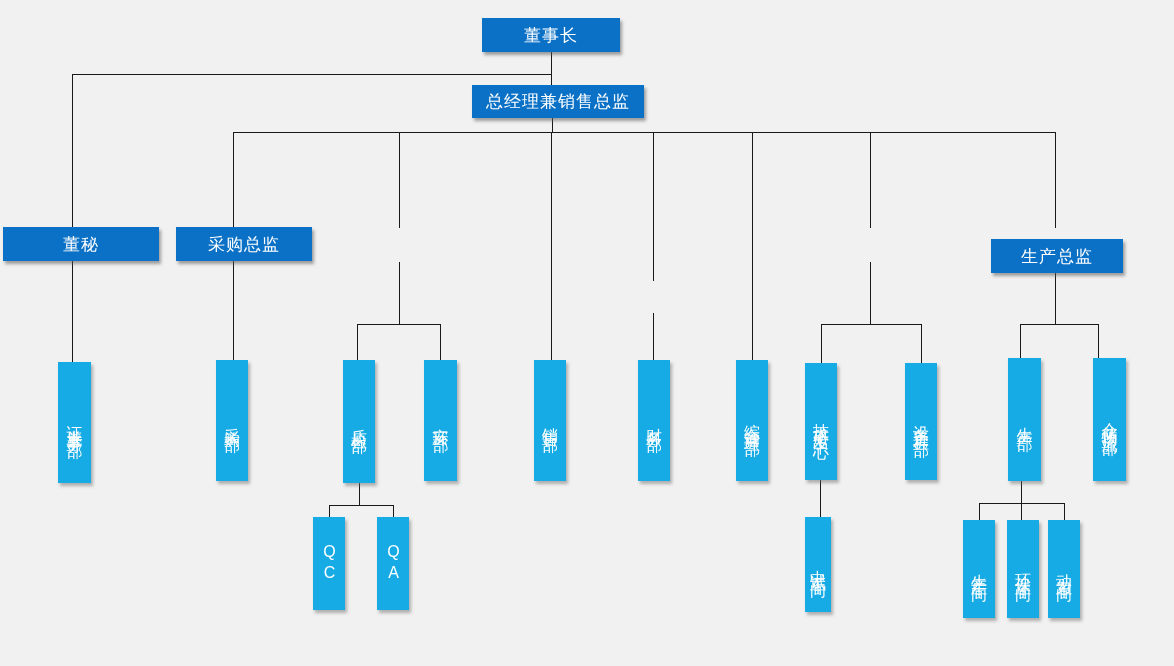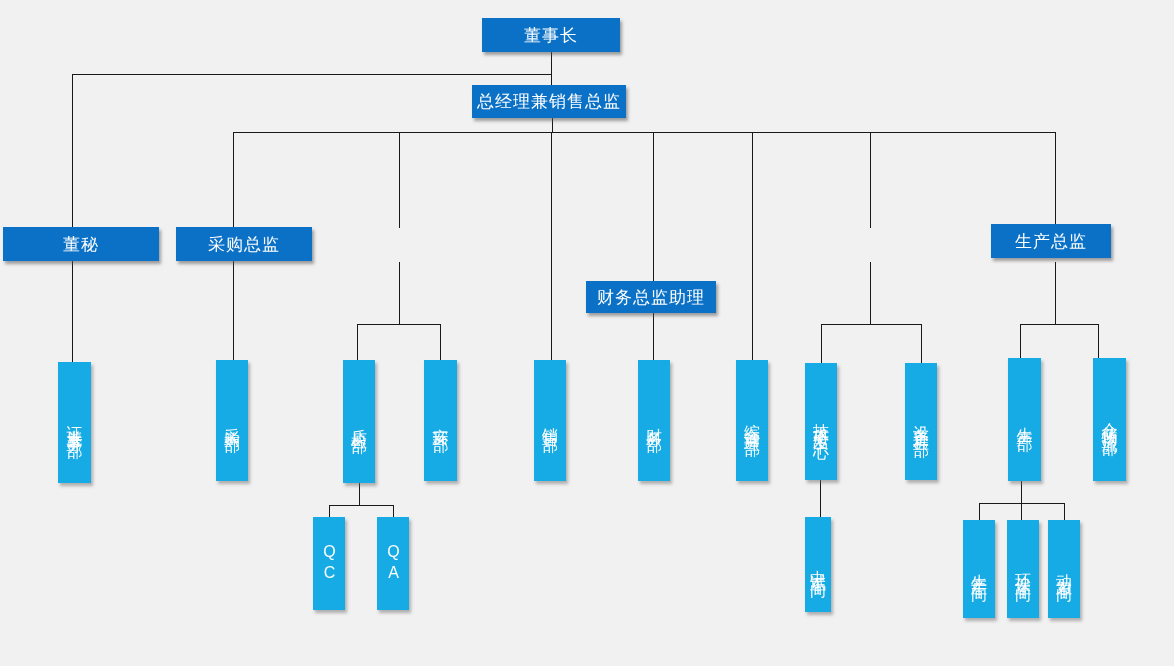--- a/index.html
+++ b/index.html
@@ -19,27 +19,27 @@
     background:#16abe5;font-size:16px;letter-spacing:4px;
     writing-mode:vertical-rl;text-orientation:upright;line-height:1;
     box-shadow:2px 3px 3px rgba(110,110,110,.5);
   }
   .ln{position:absolute;background:#1a1a1a;}
   .lv{width:1px;}
   .lh{height:1px;}
 
   
   #n-chairman{left:482px;top:18px;width:138px;height:34px}
-  #n-gm{left:472px;top:85px;width:154px;height:33px}
+  #n-gm{left:472px;top:85px;width:172px;height:33px}
   #n-board-secretary{left:3px;top:227px;width:156px;height:34px}
   #n-procurement-director{left:176px;top:227px;width:136px;height:34px}
   #n-eshq-director{left:332px;top:228px;width:130px;height:34px}
   #n-finance-assistant{left:586px;top:281px;width:130px;height:32px}
   #n-tech-director{left:808px;top:228px;width:128px;height:34px}
-  #n-production-director{left:991px;top:224px;width:120px;height:34px}
+  #n-production-director{left:991px;top:239px;width:132px;height:34px}
   #n-securities-dept{left:58px;top:362px;width:33px;height:121px}
   #n-procurement-dept{left:216px;top:360px;width:32px;height:121px}
   #n-quality-dept{left:343px;top:360px;width:32px;height:123px}
   #n-safety-env-dept{left:424px;top:360px;width:33px;height:121px}
   #n-sales-dept{left:534px;top:360px;width:32px;height:121px}
   #n-finance-dept{left:638px;top:360px;width:32px;height:121px}
   #n-admin-dept{left:736px;top:360px;width:32px;height:121px}
   #n-rd-center{left:805px;top:363px;width:32px;height:117px}
   #n-equipment-dept{left:905px;top:363px;width:32px;height:117px}
   #n-production-dept{left:1008px;top:358px;width:33px;height:123px}
@@ -91,21 +91,20 @@
   <div class="ln lv" style="left:1021px;top:481px;height:22px"></div>
   <div class="ln lh" style="left:979px;top:503px;width:86px"></div>
   <div class="ln lv" style="left:979px;top:503px;height:17px"></div>
   <div class="ln lv" style="left:1021px;top:503px;height:17px"></div>
   <div class="ln lv" style="left:1064px;top:503px;height:17px"></div>
 
   <div class="node h" id="n-chairman">董事长</div>
   <div class="node h" id="n-gm">总经理兼销售总监</div>
   <div class="node h" id="n-board-secretary">董秘</div>
   <div class="node h" id="n-procurement-director">采购总监</div>
-  <div class="node h" id="n-finance-assistant">财务总监助理</div>
   <div class="node h" id="n-production-director">生产总监</div>
 
   <div class="node v" id="n-securities-dept">证券事务部</div>
   <div class="node v" id="n-procurement-dept">采购部</div>
   <div class="node v" id="n-quality-dept">质检部</div>
   <div class="node v" id="n-safety-env-dept">安环部</div>
   <div class="node v" id="n-sales-dept">销售部</div>
   <div class="node v" id="n-finance-dept">财务部</div>
   <div class="node v" id="n-admin-dept">综合管理部</div>
   <div class="node v" id="n-rd-center">技术研发中心</div>

